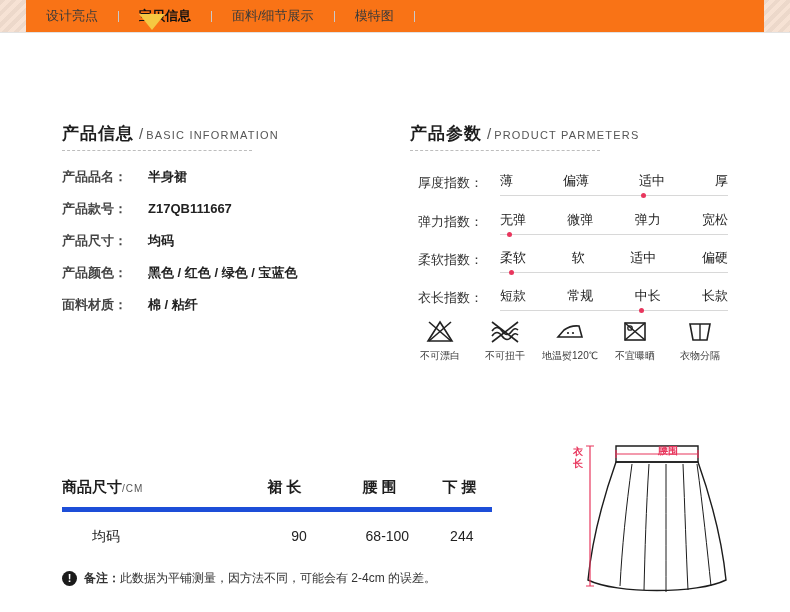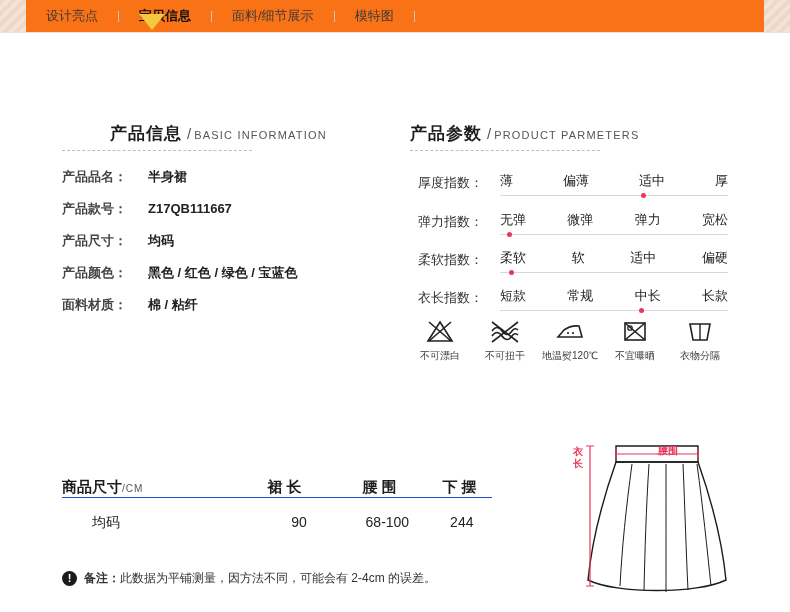--- a/index.html
+++ b/index.html
@@ -180,21 +180,22 @@
     position: absolute;
     left: 62px;
     top: 478px;
     width: 430px;
   }
   .size-head, .size-body {
     display: flex;
     align-items: baseline;
   }
   .size-head {
-    border-bottom: 1px solid #1d4ed8;
+    padding-bottom: 10px;
+    border-bottom: 5px solid #1d4ed8;
   }
   .size-body {
     padding-top: 16px;
   }
   .c1 { width: 175px; }
   .c2 { width: 95px; text-align: center; }
   .c3 { width: 95px; text-align: center; }
   .c4 { width: 65px; text-align: center; }
   .size-head .c1 {
     font-size: 15px;
@@ -292,21 +293,21 @@
     <div class="nav-item active">宝贝信息</div>
     <div class="nav-sep"></div>
     <div class="nav-item">面料/细节展示</div>
     <div class="nav-sep"></div>
     <div class="nav-item">模特图</div>
     <div class="nav-sep"></div>
   </div>
 </div>
 <div class="nav-marker"></div>
 
-<div class="sec-title" style="left:62px; top:122px;margin-left:48px;">
+<div class="sec-title" style="left:62px; top:122px;">
   <span class="cn">产品信息</span>
   <span class="slash">/</span>
   <span class="en">BASIC INFORMATION</span>
 </div>
 <div class="dashline" style="left:62px; top:150px; width:190px;"></div>
 
 <div class="info-row" style="left:62px; top:168px;">
   <span class="lbl">产品品名：</span><span class="val">半身裙</span>
 </div>
 <div class="info-row" style="left:62px; top:200px;">

